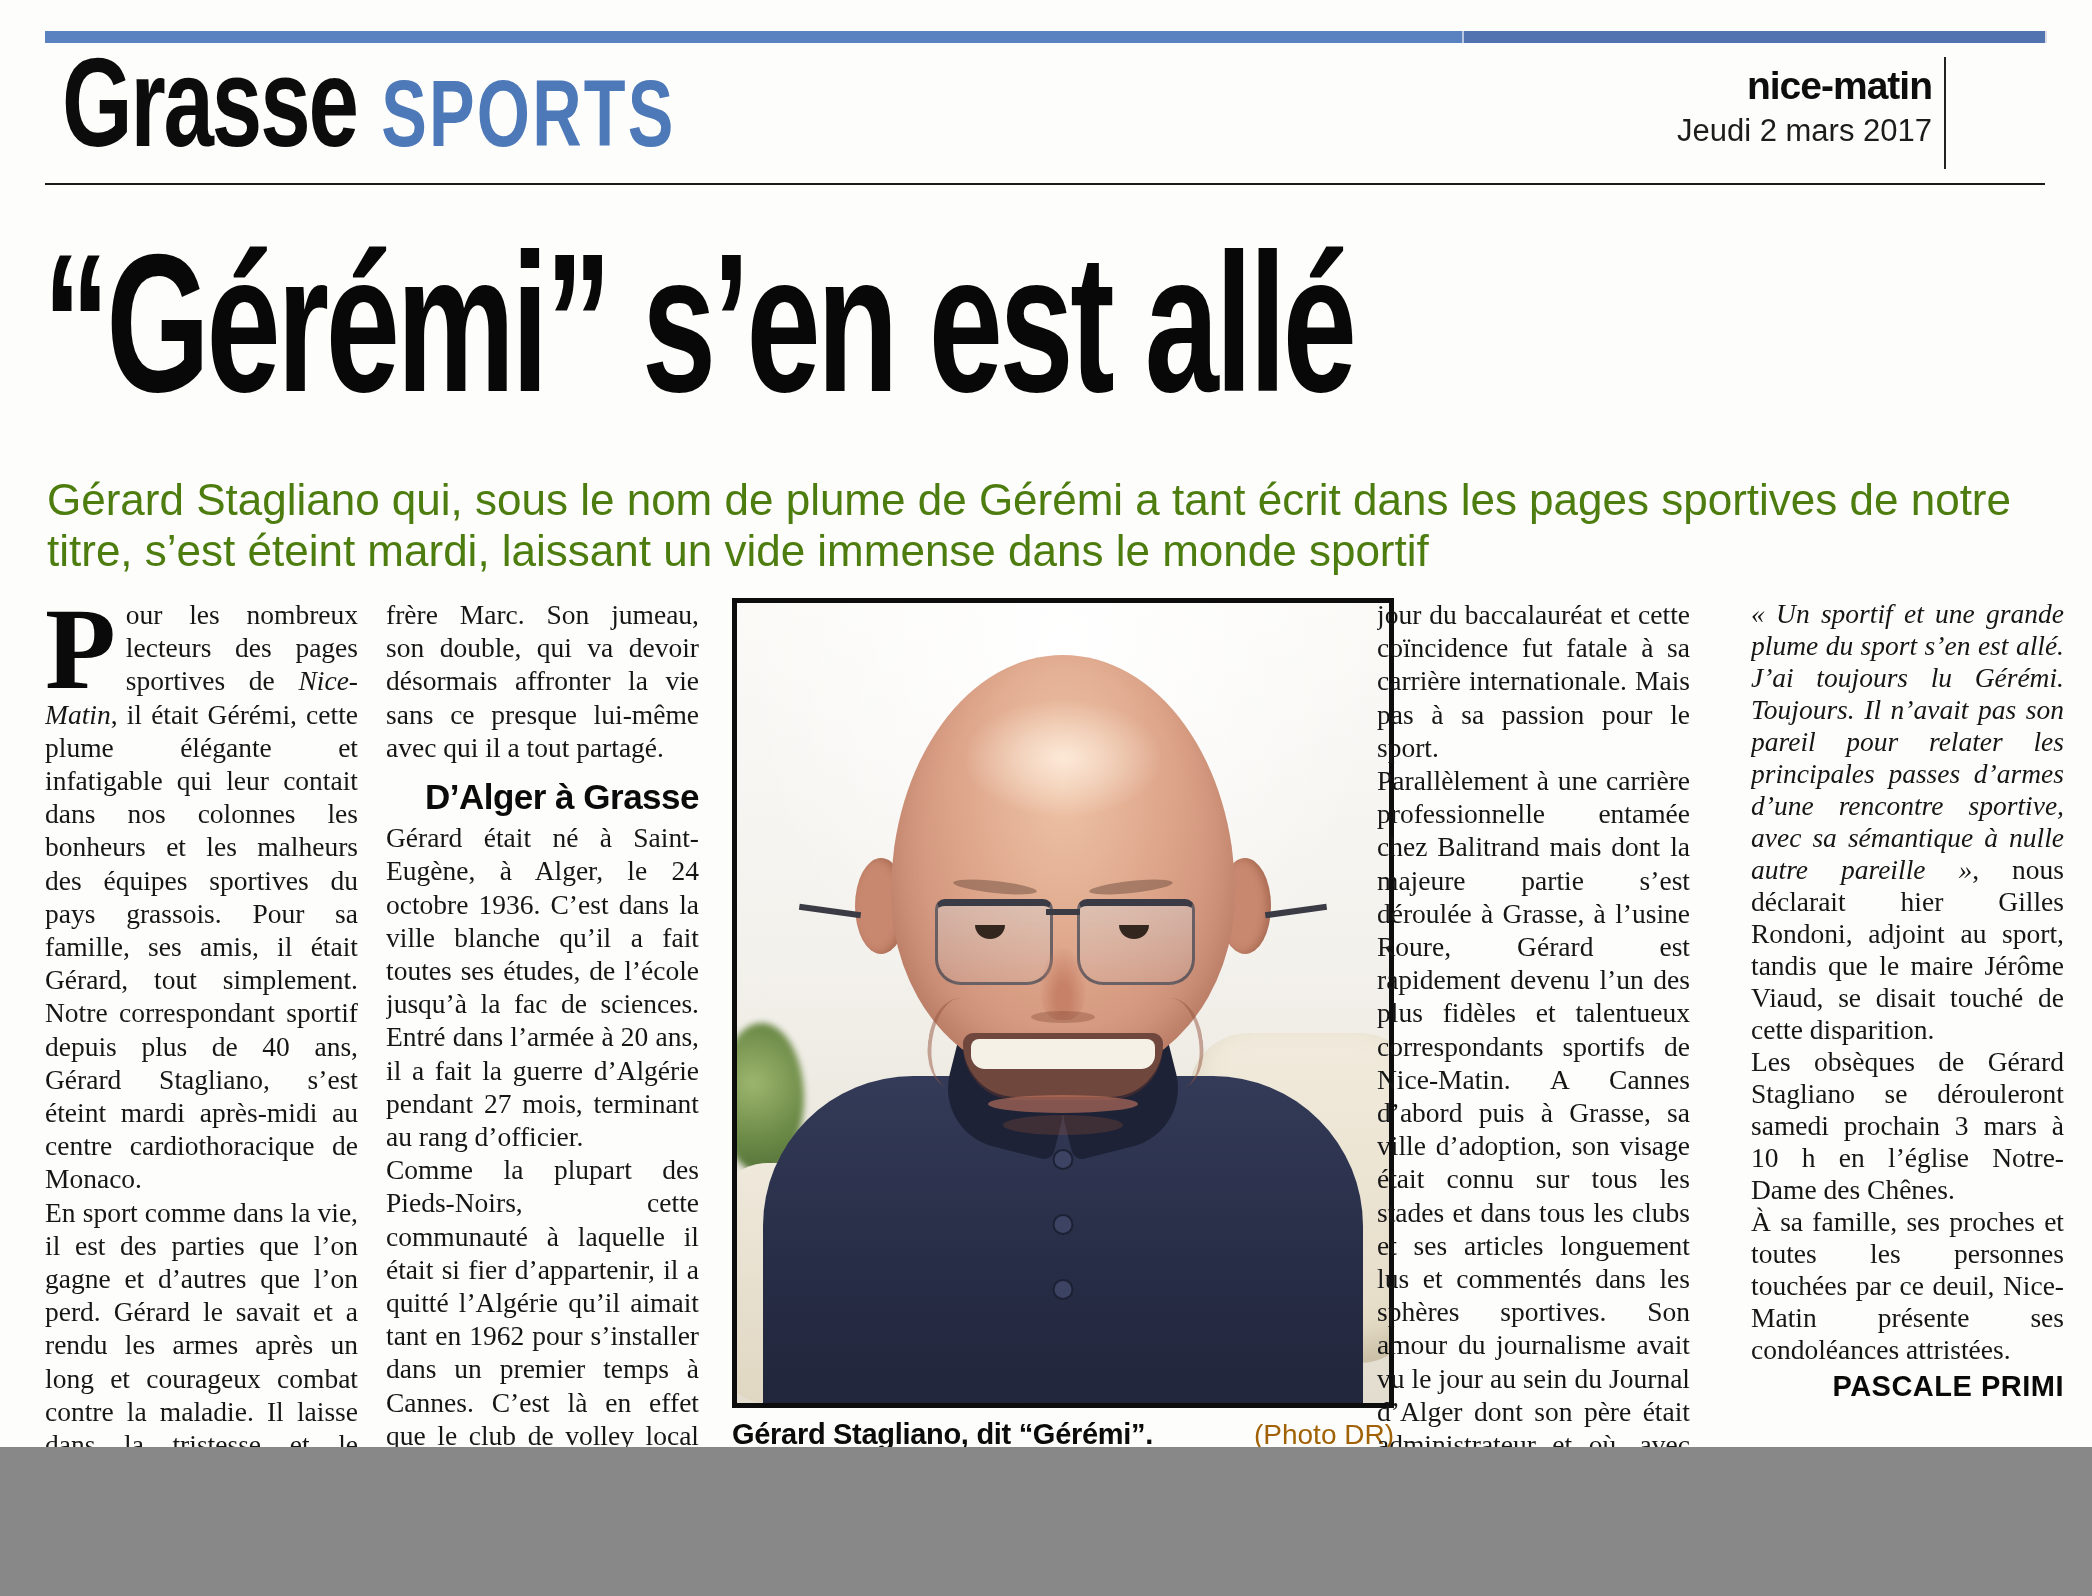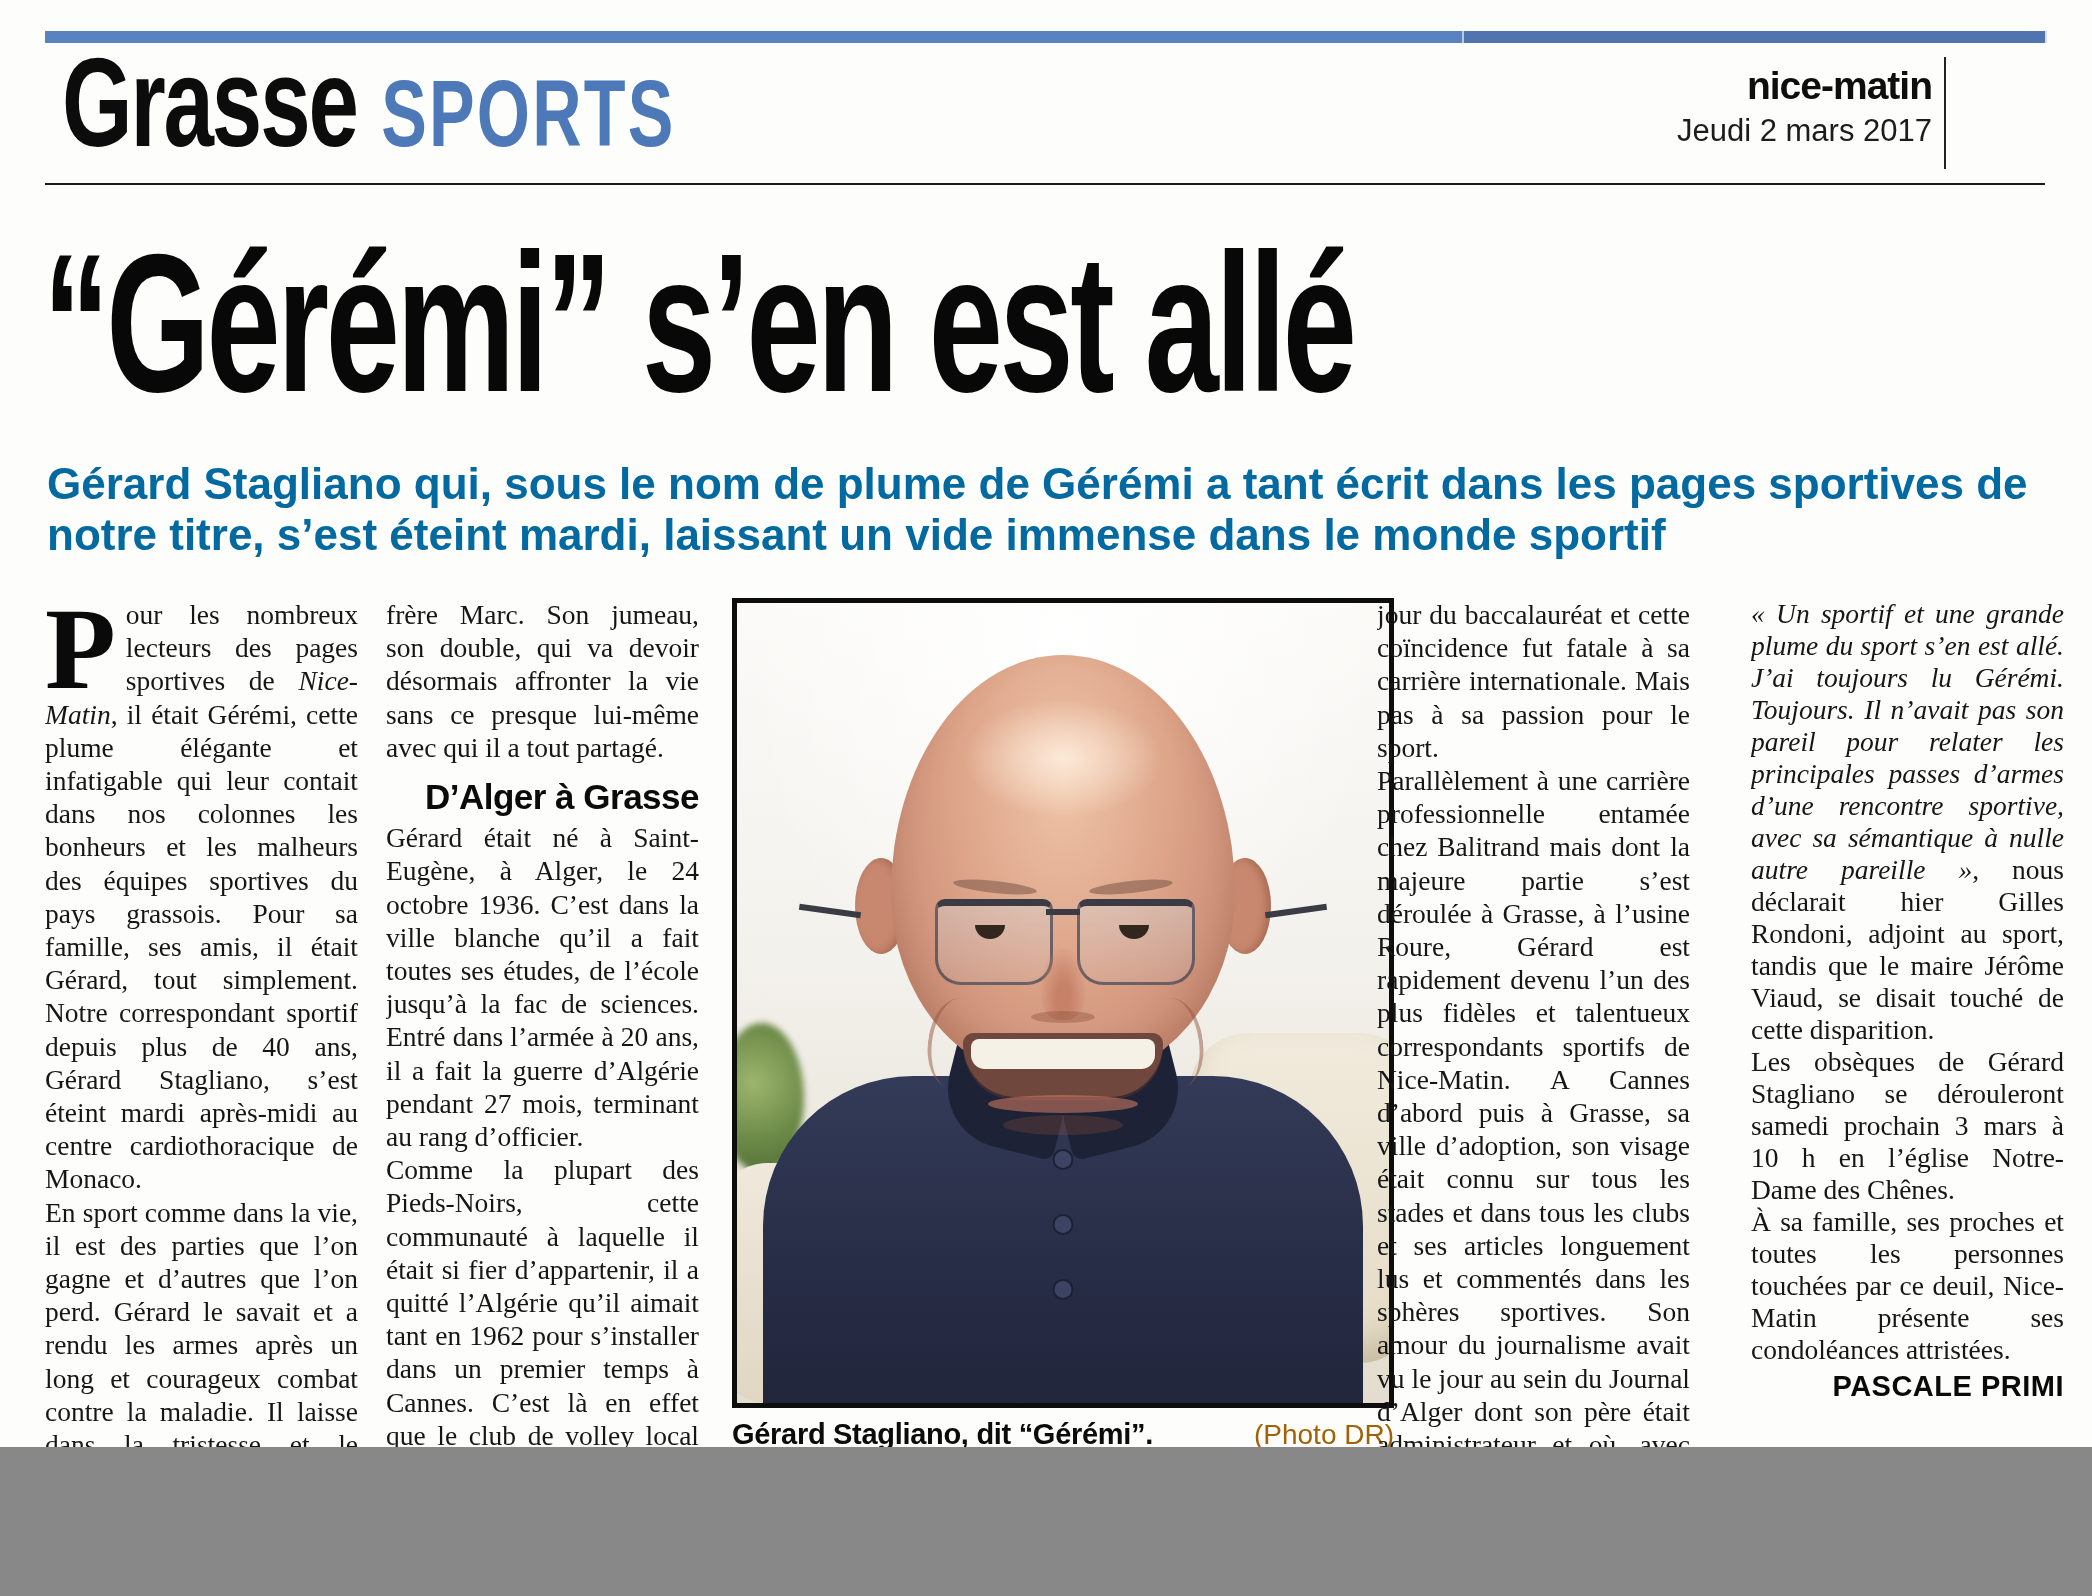--- a/index.html
+++ b/index.html
@@ -22,22 +22,22 @@
   .masthead-vrule{position:absolute;left:1944px;top:57px;width:2px;height:112px;background:#222;}
   .header-rule{position:absolute;left:45px;top:183px;width:2000px;height:2px;background:#1a1a1a;}
   
   .headline{
     position:absolute;left:43px;top:226px;white-space:nowrap;
     font-family:"Liberation Sans",sans-serif;font-weight:bold;
     font-size:196px;line-height:1;letter-spacing:-5px;color:#080808;
     transform:scaleX(.68);transform-origin:left top;
   }
   .standfirst{
-    position:absolute;left:47px;top:458px;width:2030px;
-    font-family:"Liberation Sans",sans-serif;font-size:44px;line-height:51px;color:#0369a1;font-weight:bold;
+    position:absolute;left:47px;top:474px;width:2030px;
+    font-family:"Liberation Sans",sans-serif;font-size:44px;line-height:51px;color:#4d7c0f;
   }
   
   .bcol{position:absolute;top:598px;width:313px;height:998px;overflow:hidden;
         font-size:27.5px;line-height:33.2px;text-align:justify;
         hyphens:auto;-webkit-hyphens:auto;}
   .bcol p{margin:0;}
   #col1{left:45px;} #col2{left:386px;} #col5{left:1377px;} #col6{left:1751px;line-height:32px;}
   .subhead{font-family:"Liberation Sans",sans-serif;font-weight:bold;font-size:35px;
            margin:16px 0 8px 0 !important;text-align:right;letter-spacing:-.5px;color:#0b0b0b;}
   .dropcap{float:left;font-family:"Liberation Serif",serif;font-weight:bold;font-size:116px;

